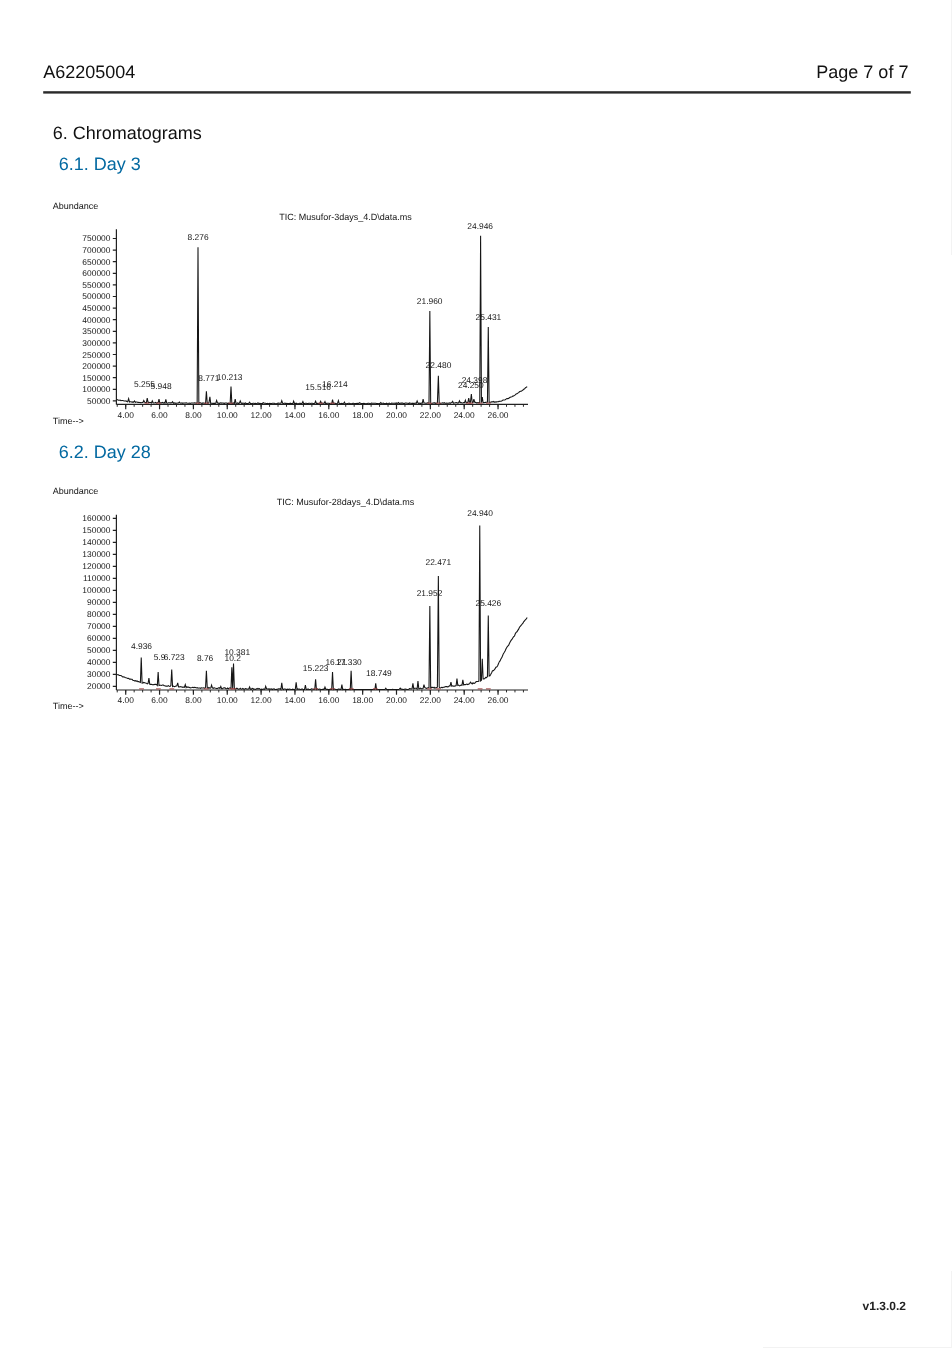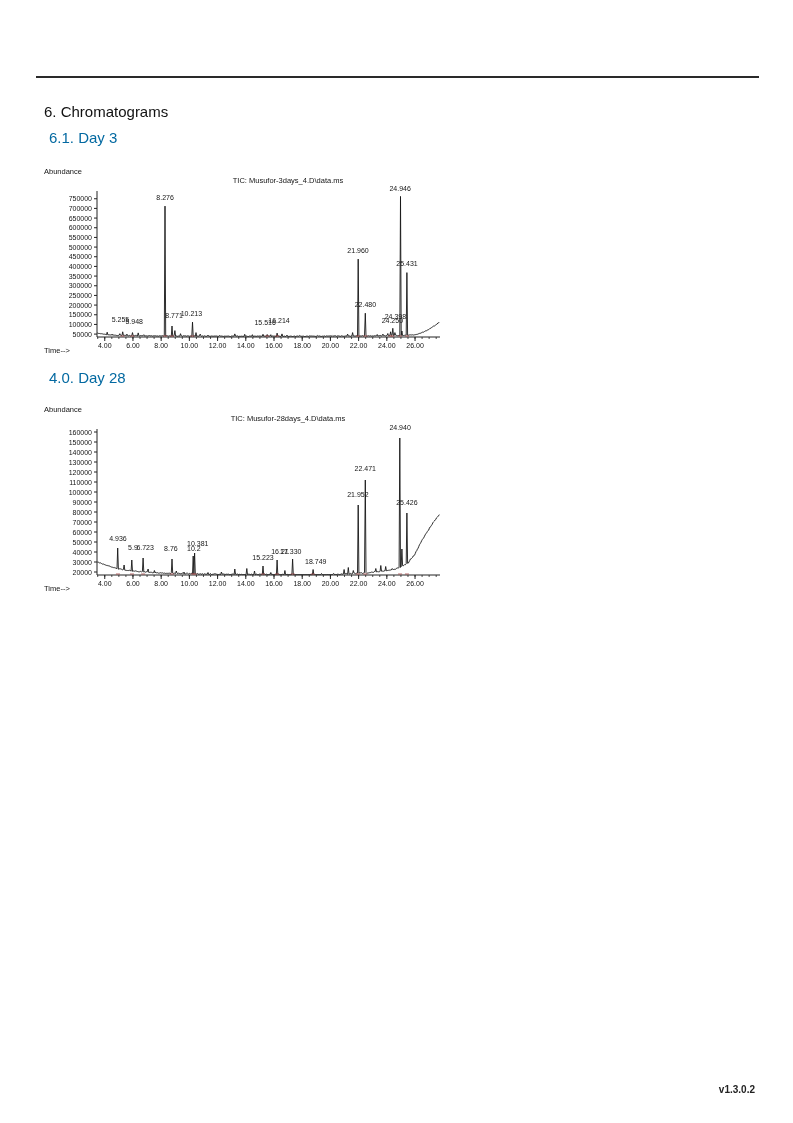--- a/index.html
+++ b/index.html
@@ -15,20 +15,24 @@
   .chart-svg{position:absolute;left:36px;}
   #chart1{top:163px;}
   #chart2{top:401px;}
   svg text{font-family:"Liberation Sans", sans-serif;fill:#151515;}
   .footer-version{position:absolute;top:1084px;right:38px;font-size:10px;font-weight:bold;color:#222;}
 </style>
 </head>
 <body>
 
 <div class="page">
+  <div class="header">
+    <span>A62205004</span>
+    <span>Page 7 of 7</span>
+  </div>
   <div class="header-rule"></div>
 
   <div class="section-title">6. Chromatograms</div>
   <div class="subsection sub-day3">6.1. Day 3</div>
 
   <svg id="chart1" class="chart-svg" width="424" height="198">
       <line x1="61" y1="28" x2="61" y2="174" stroke="#222" stroke-width="1"></line>
       <line x1="61" y1="174" x2="404" y2="174" stroke="#222" stroke-width="1"></line>
       <line x1="58" y1="35.73509933774835" x2="61" y2="35.73509933774835" stroke="#222" stroke-width="1"></line>
       <text x="56" y="38.23509933774835" text-anchor="end" font-size="7">750000</text>
@@ -158,21 +162,21 @@
       <text x="329.3918585526316" y="143.57350993377483" text-anchor="middle" font-size="7">22.480</text>
       <text x="356.35526315789474" y="160.01059602649008" text-anchor="middle" font-size="7">24.250</text>
       <text x="359.44259868421057" y="155.75629139072848" text-anchor="middle" font-size="7">24.398</text>
       <text x="364.1713815789474" y="27.933774834437088" text-anchor="middle" font-size="7">24.946</text>
       <text x="371.01163651315795" y="103.35099337748345" text-anchor="middle" font-size="7">25.431</text>
       <text x="252" y="20" text-anchor="middle" font-size="7.5">TIC: Musufor-3days_4.D\data.ms</text>
       <text x="8" y="11" font-size="7.5">Abundance</text>
       <text x="8" y="190" font-size="7.5">Time--&gt;</text>
     </svg>
 
-  <div class="subsection sub-day28">4.0. Day 28</div>
+  <div class="subsection sub-day28">6.2. Day 28</div>
 
   <svg id="chart2" class="chart-svg" width="424" height="198">
       <line x1="61" y1="28" x2="61" y2="174" stroke="#222" stroke-width="1"></line>
       <line x1="61" y1="174" x2="404" y2="174" stroke="#222" stroke-width="1"></line>
       <line x1="58" y1="31" x2="61" y2="31" stroke="#222" stroke-width="1"></line>
       <text x="56" y="33.5" text-anchor="end" font-size="7">160000</text>
       <line x1="58" y1="41" x2="61" y2="41" stroke="#222" stroke-width="1"></line>
       <text x="56" y="43.5" text-anchor="end" font-size="7">150000</text>
       <line x1="58" y1="51" x2="61" y2="51" stroke="#222" stroke-width="1"></line>
       <text x="56" y="53.5" text-anchor="end" font-size="7">140000</text>

